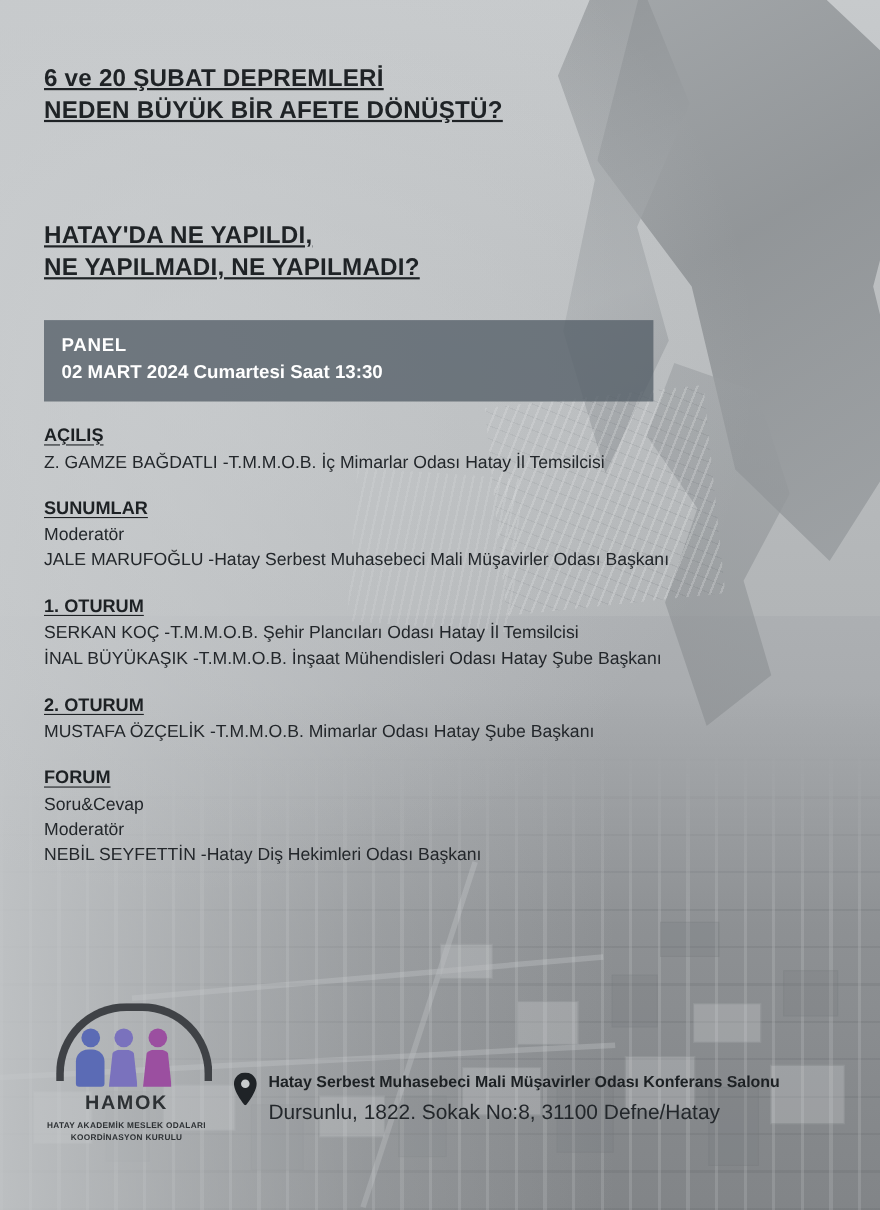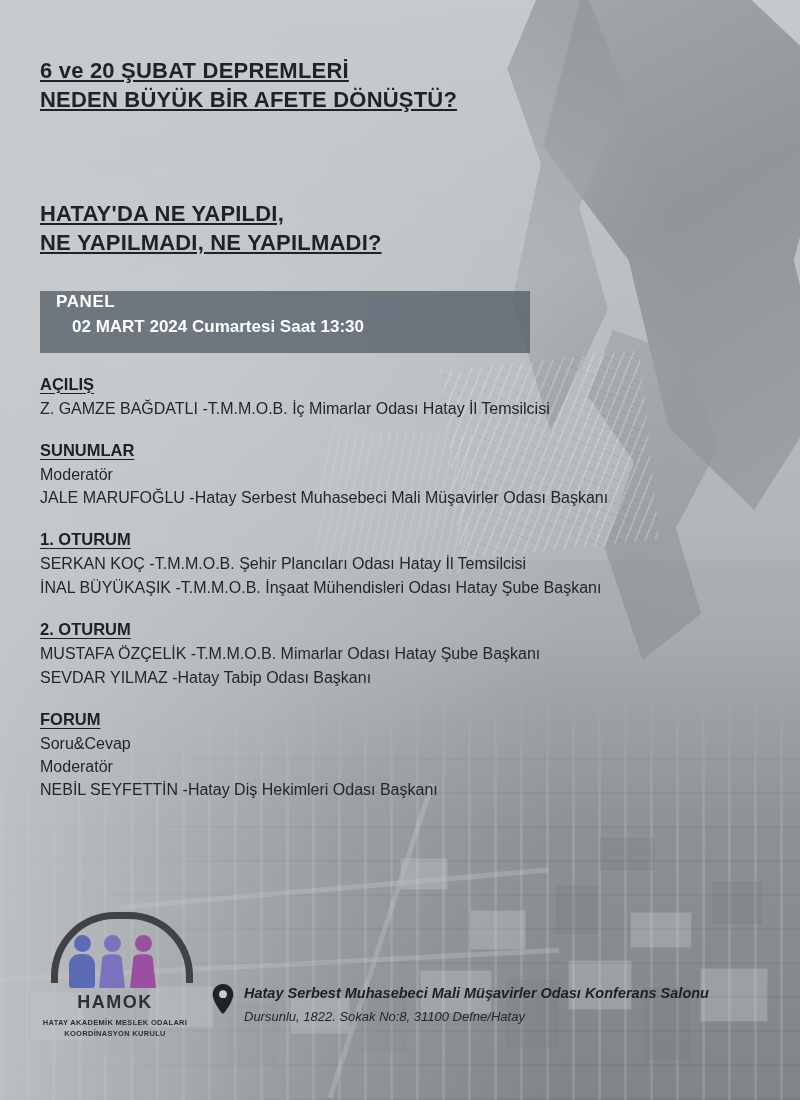--- a/index.html
+++ b/index.html
@@ -143,38 +143,37 @@
     color: #1f2326;
     text-decoration: underline;
   }
   .headline .line { display: block; }
   .headline-2 {
     margin-top: 28px;
   }
 
   .panel-band {
     margin-top: 34px;
-    width: 490px;
+    width: 554px;
     background: rgba(85,95,104,.78);
     color: #ffffff;
-    padding: 0 18px 14px 16px;
+    padding: 12px 18px 14px 16px;
     box-sizing: border-box;
   }
   .panel-band .panel-label {
     font-size: 17px;
     font-weight: bold;
     letter-spacing: .6px;
     line-height: 1.35;
   }
   .panel-band .panel-date {
     font-size: 17px;
     font-weight: bold;
     line-height: 1.35;
     margin-top: 2px;
-    margin-left: 16px;
   }
 
   .program {
     margin-top: 22px;
   }
   .sect { margin-bottom: 20px; }
   .sect:last-child { margin-bottom: 0; }
   .sect-title {
     font-size: 16.5px;
     font-weight: bold;
@@ -261,36 +260,35 @@
     line-height: 1.45;
     color: #2d3134;
     margin-top: 5px;
   }
 
   .venue {
     padding-bottom: 14px;
     display: flex;
     align-items: flex-start;
     gap: 10px;
-    font-style: italic;
   }
   .pin {
     width: 22px;
     height: 30px;
     flex: none;
     margin-top: 1px;
   }
   .venue-text .venue-name {
     font-size: 14.5px;
     font-weight: bold;
     color: #1d2124;
     line-height: 1.4;
   }
   .venue-text .venue-addr {
-    font-size: 13px;
+    font-size: 19px;
     color: #23272b;
     line-height: 1.5;
     margin-top: 3px;
   }
 </style>
 </head>
 <body>
 
 <div id="poster">
 
@@ -363,21 +361,20 @@
 
       <div class="sect">
         <div class="sect-title">1. OTURUM</div>
         <div class="sect-line">SERKAN KOÇ -T.M.M.O.B. Şehir Plancıları Odası Hatay İl Temsilcisi</div>
         <div class="sect-line">İNAL BÜYÜKAŞIK -T.M.M.O.B. İnşaat Mühendisleri Odası Hatay Şube Başkanı</div>
       </div>
 
       <div class="sect">
         <div class="sect-title">2. OTURUM</div>
         <div class="sect-line">MUSTAFA ÖZÇELİK -T.M.M.O.B. Mimarlar Odası Hatay Şube Başkanı</div>
-        <div class="sect-line">SEVDAR YILMAZ -Hatay Tabip Odası Başkanı</div>
       </div>
 
       <div class="sect">
         <div class="sect-title">FORUM</div>
         <div class="sect-sub">Soru&amp;Cevap</div>
         <div class="sect-sub">Moderatör</div>
         <div class="sect-line">NEBİL SEYFETTİN -Hatay Diş Hekimleri Odası Başkanı</div>
       </div>
 
     </div>

